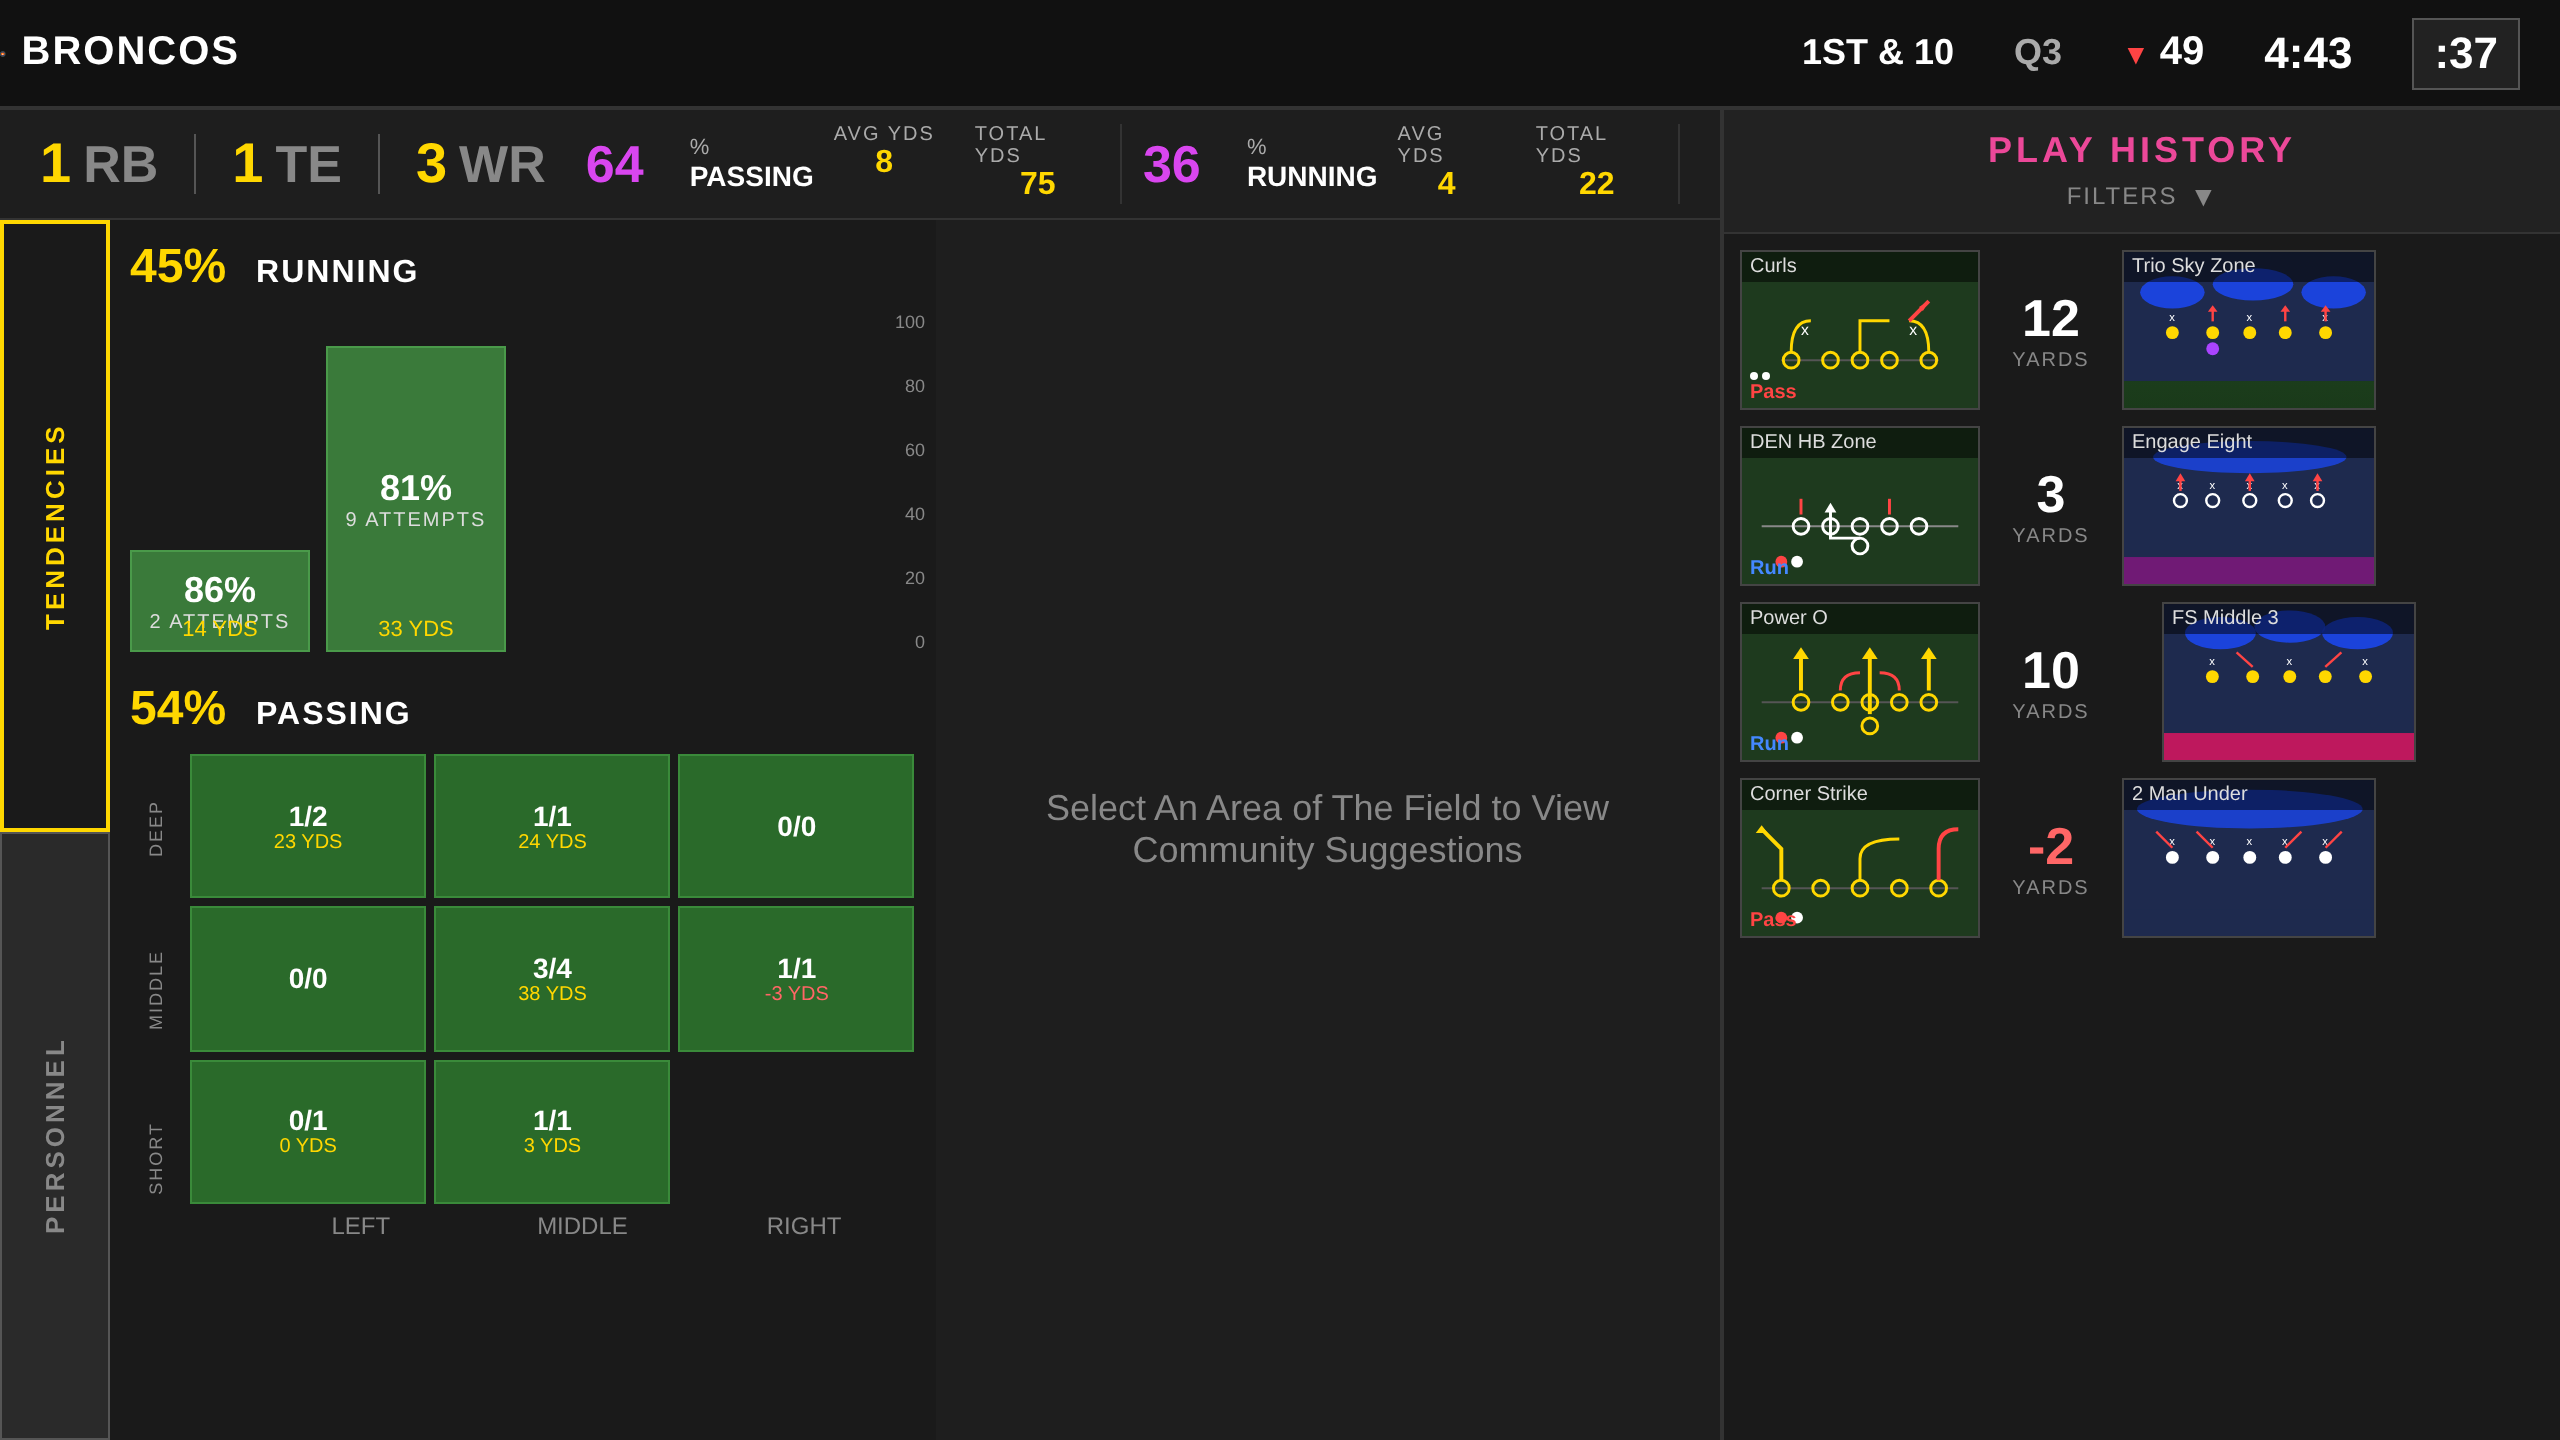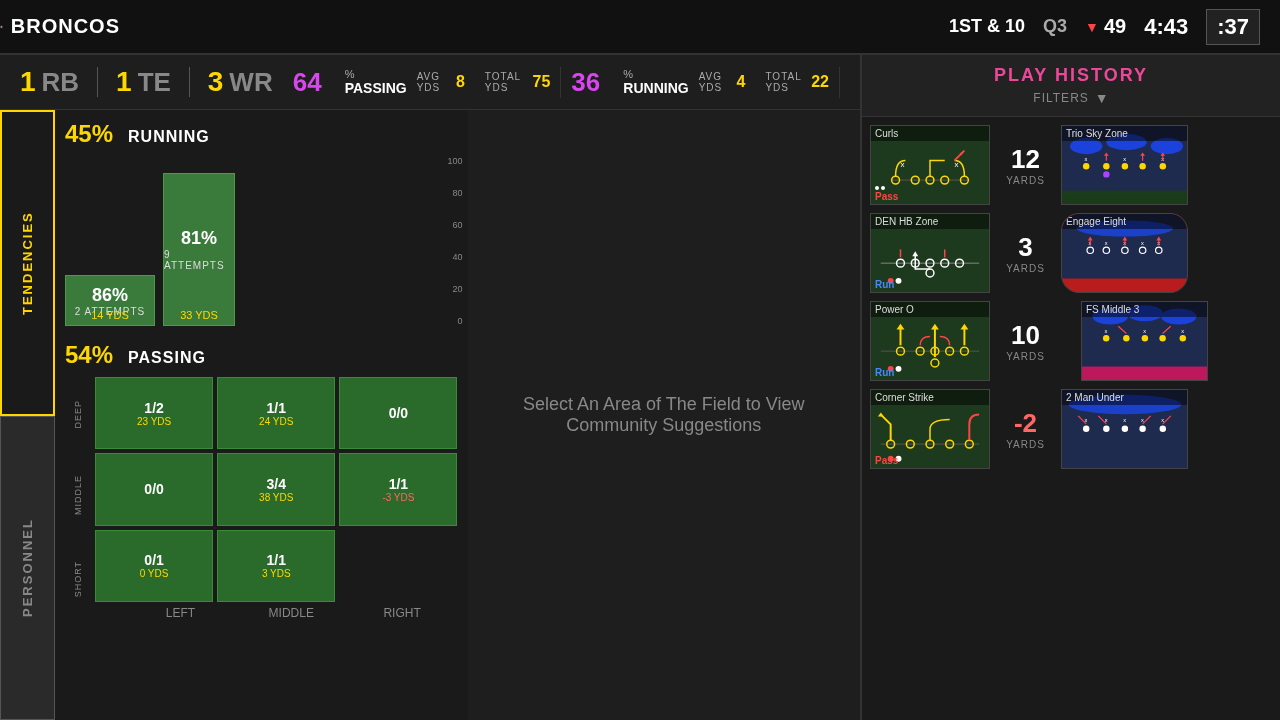--- a/index.html
+++ b/index.html
@@ -36,21 +36,21 @@
       font-size: 20px;
       font-weight: bold;
       color: #fff;
       letter-spacing: 1px;
     }
     #game-info {
       flex: 1;
       display: flex;
       align-items: center;
       justify-content: flex-end;
-      gap: 18px;
+      gap: 30px;
       padding-right: 20px;
     }
     #score-box {
       display: flex;
       align-items: center;
       gap: 5px;
       font-size: 18px;
       font-weight: bold;
     }
     #playclock {
@@ -134,20 +134,21 @@
       font-size: 14px;
       font-weight: bold;
     }
     .stat-details {
       display: flex;
       gap: 20px;
       margin-left: 10px;
     }
     .stat-detail-col {
       display: flex;
+      flex-direction: column;
       align-items: center;
     }
     .stat-detail-label {
       font-size: 10px;
       color: #aaa;
       letter-spacing: 1px;
     }
     .stat-detail-value {
       font-size: 16px;
       font-weight: bold;
@@ -583,21 +584,21 @@
 
           <div class="run-bar-container" style="margin-right:4px;">
             <div class="run-bar" style="height:51px;width:90px;position:relative;">
               <span class="run-bar-pct">86%</span>
               <span class="run-bar-attempts">2 ATTEMPTS</span>
               <span class="run-bar-yds">14 YDS</span>
             </div>
           </div>
 
           <div class="run-bar-container">
-            <div class="run-bar" style="height:153px;width:72px;position:relative;">
+            <div class="run-bar" style="height:153px;width:90px;position:relative;">
               <span class="run-bar-pct">81%</span>
               <span class="run-bar-attempts">9 ATTEMPTS</span>
               <span class="run-bar-yds">33 YDS</span>
             </div>
           </div>
 
           <div class="run-scale">
             <span>100</span>
             <span>80</span>
             <span>60</span>
@@ -775,21 +776,21 @@
 
             <circle cx="20" cy="68" r="3" fill="#ff4444"></circle>
             <circle cx="28" cy="68" r="3" fill="#fff"></circle>
           </svg>
           <span class="play-card-type run">Run</span>
         </div>
         <div class="yards-display">
           <span class="yards-num">3</span>
           <span class="yards-label">YARDS</span>
         </div>
-        <div class="play-card-right" style="background:#b91c1c;border-radius:18px;">
+        <div class="play-card-right" style="background:#701a75;">
           <span class="play-card-title">Engage Eight</span>
           <svg class="play-diagram" viewBox="0 0 155 80">
             <rect width="155" height="80" fill="#1e2a4e"></rect>
 
             <ellipse cx="78" cy="18" rx="60" ry="10" fill="#1a4aff" opacity="0.7"></ellipse>
 
             <circle cx="35" cy="45" r="4" fill="none" stroke="#fff" stroke-width="1.5"></circle>
             <circle cx="55" cy="45" r="4" fill="none" stroke="#fff" stroke-width="1.5"></circle>
             <circle cx="78" cy="45" r="4" fill="none" stroke="#fff" stroke-width="1.5"></circle>
             <circle cx="100" cy="45" r="4" fill="none" stroke="#fff" stroke-width="1.5"></circle>

